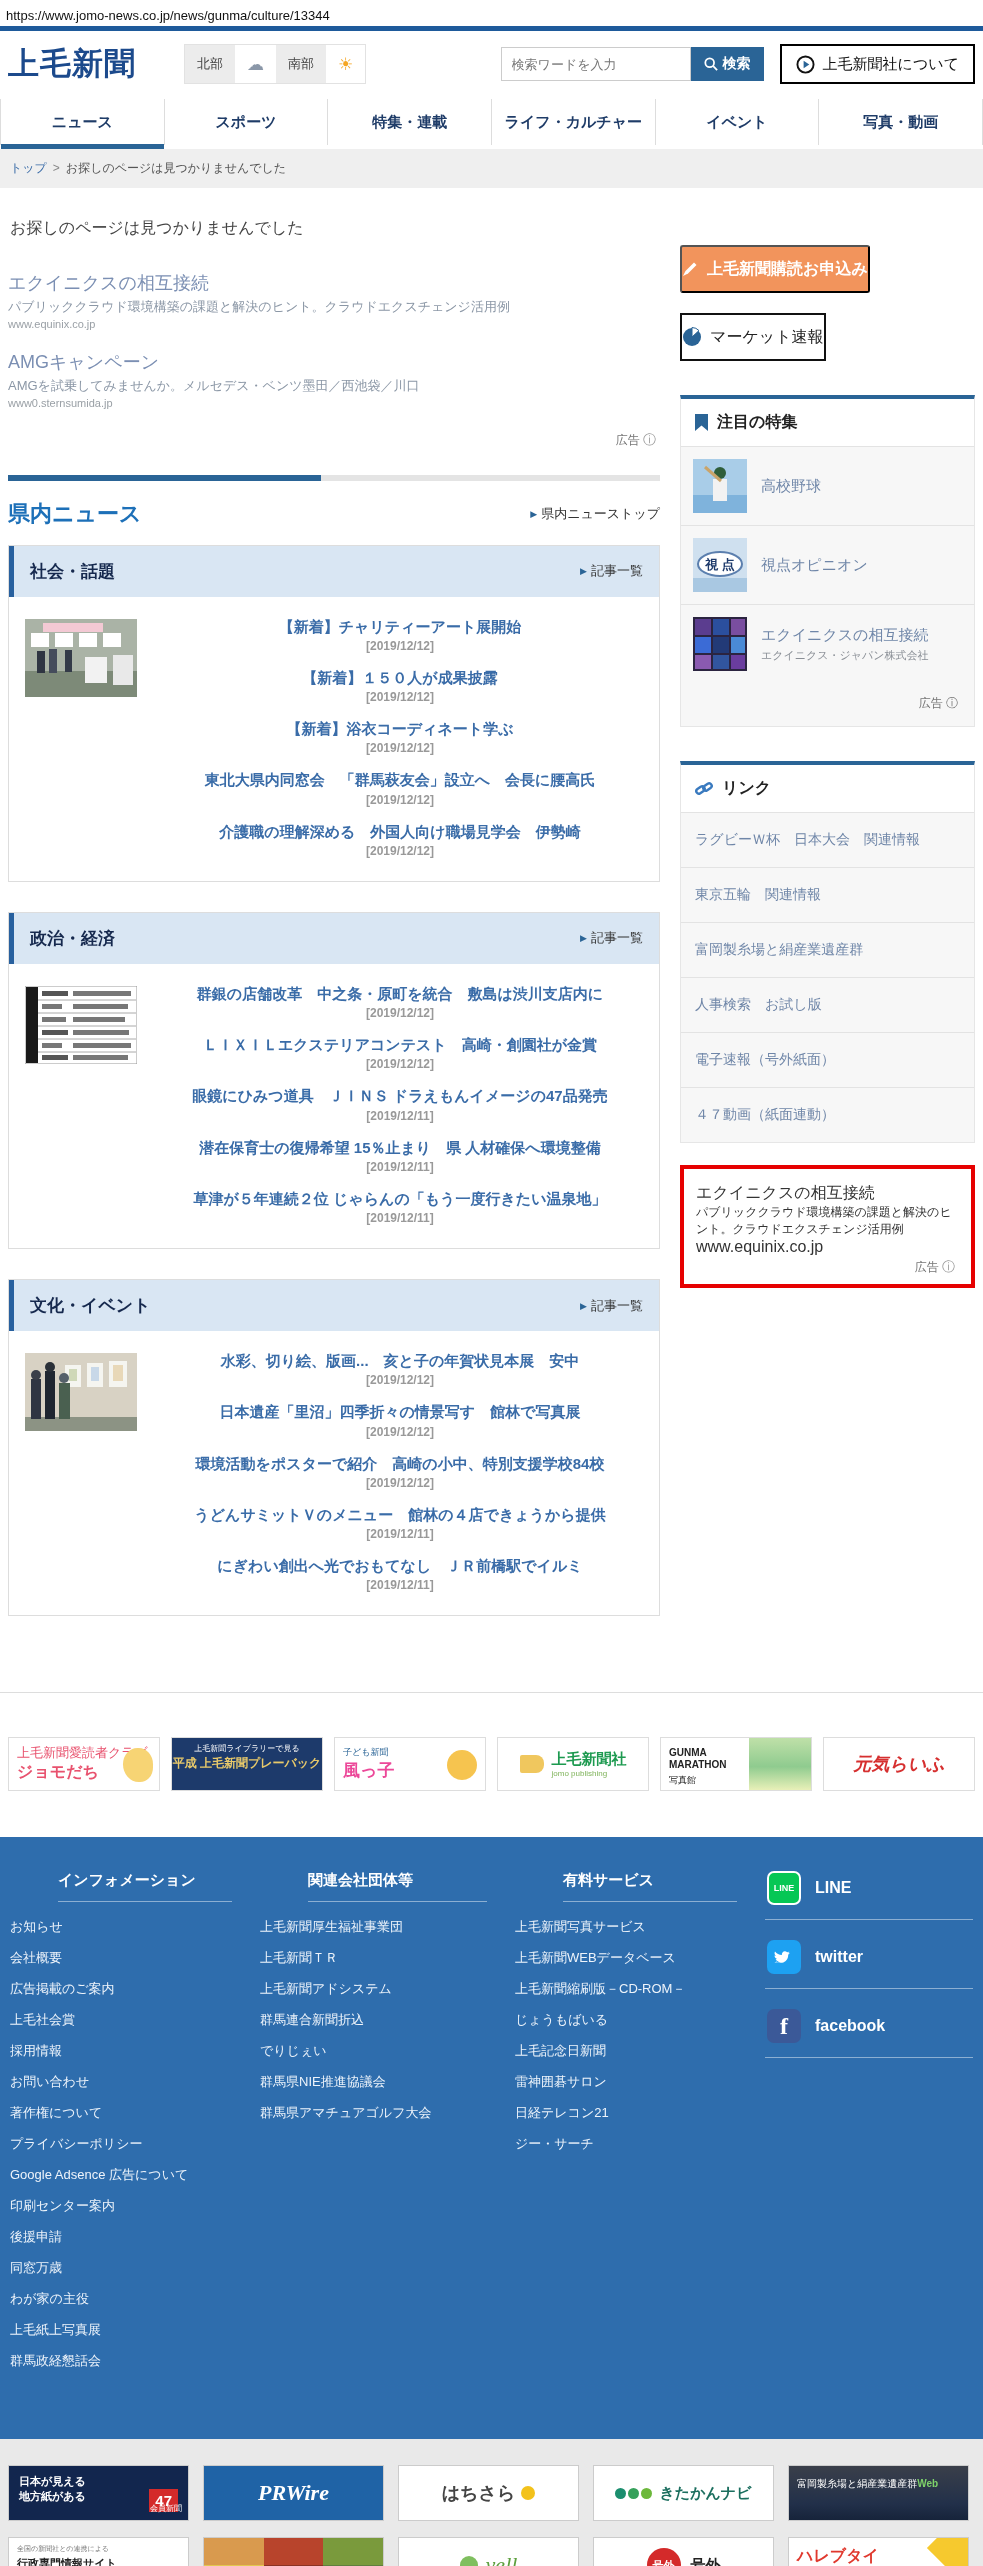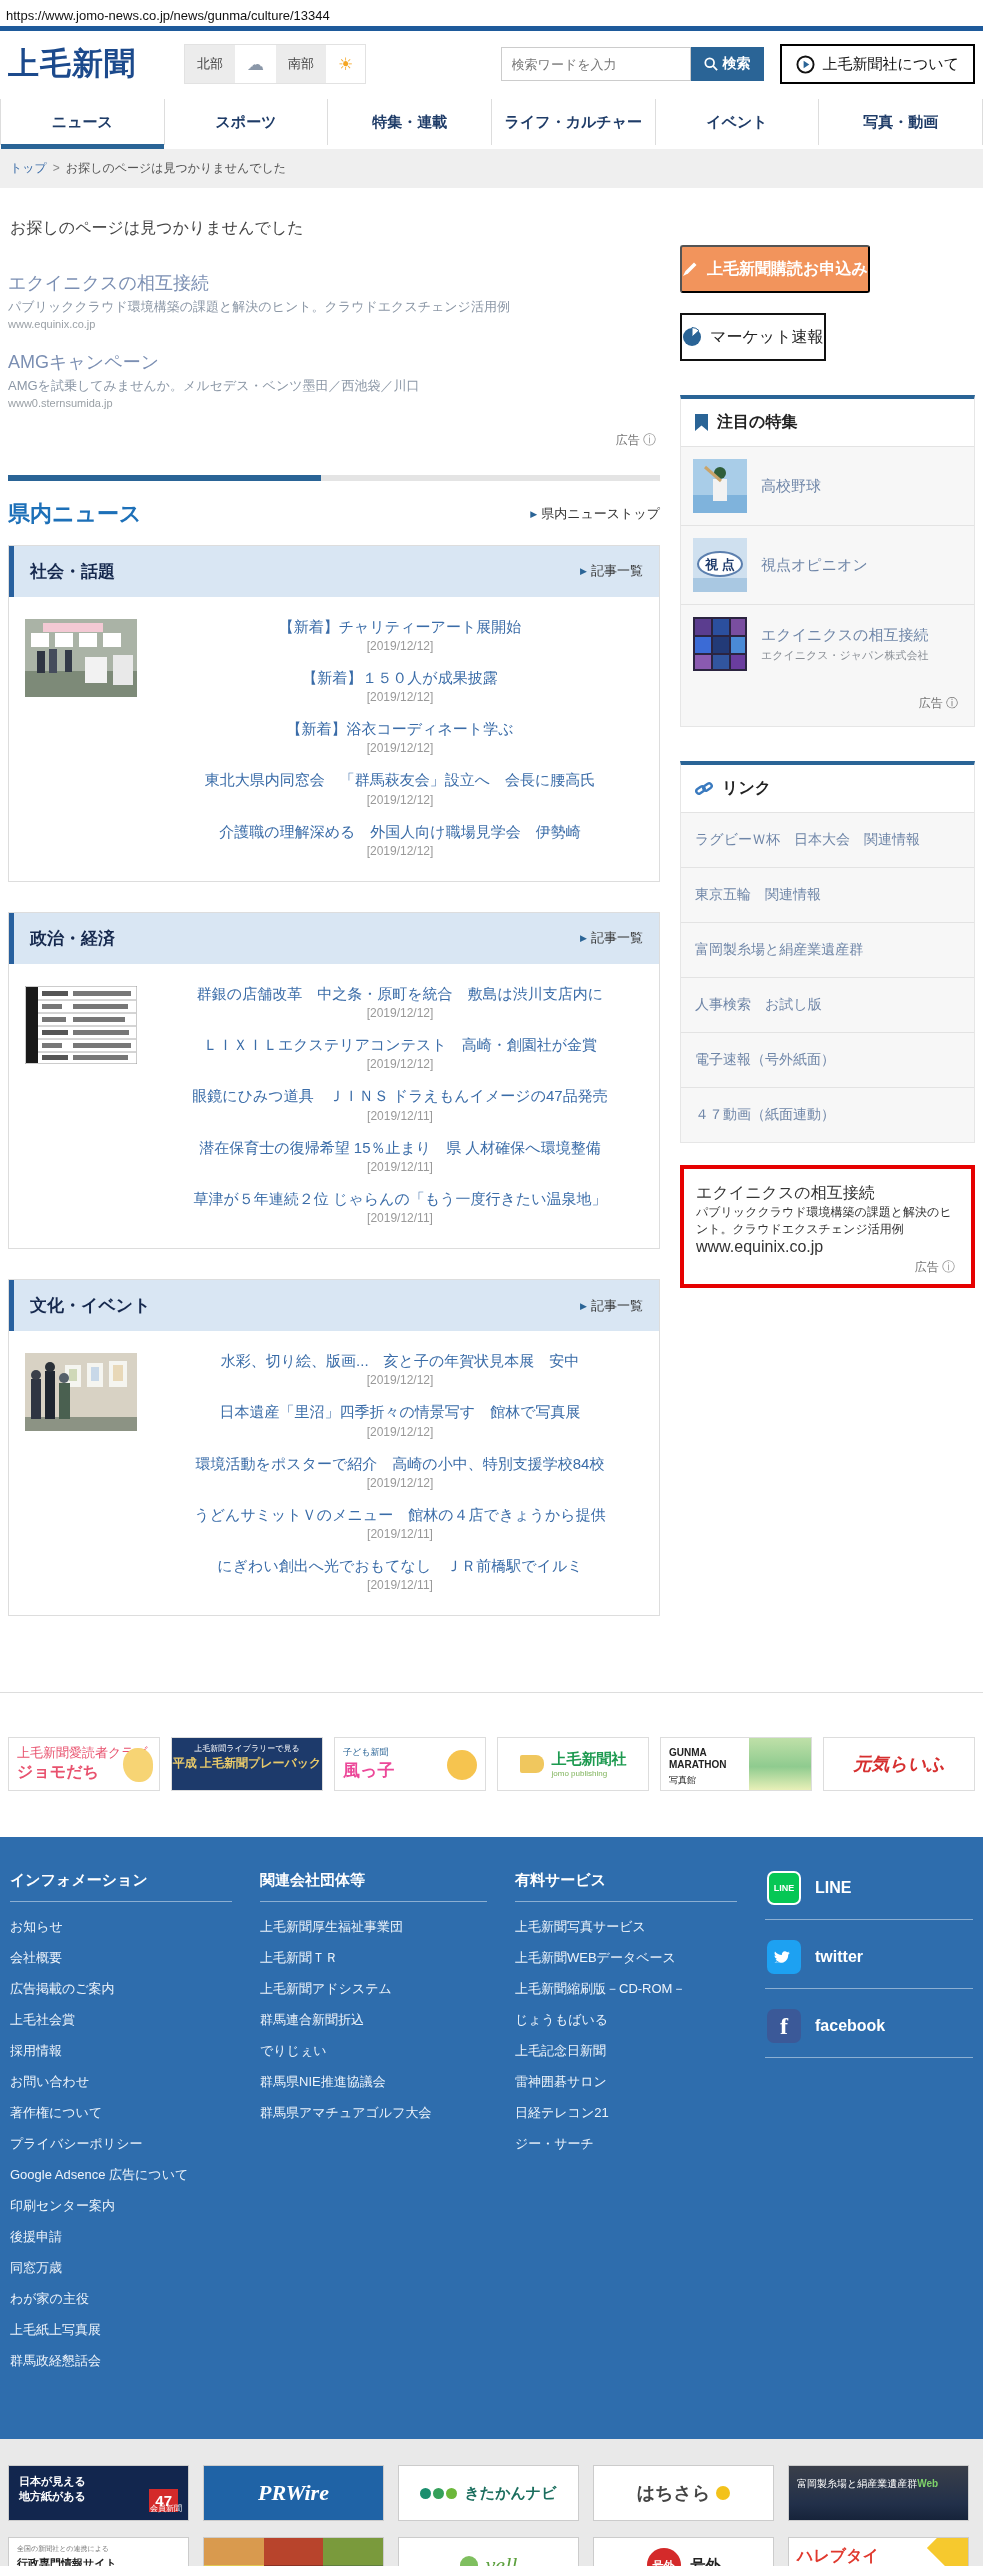--- a/index.html
+++ b/index.html
@@ -59,21 +59,21 @@
 
   .local-head { display: flex; align-items: center; margin: 18px 0 16px; }
   .local-title { font-size: 22px; font-weight: bold; color: #1d70b8; }
   .more-link { margin-left: auto; font-size: 13px; color: #333; }
   .arrow-glyph { color: #2a6496; font-size: 9px; margin-right: 4px; vertical-align: 1px; }
 
   
   .section-box { border: 1px solid #ddd; margin-bottom: 30px; background: #fff; text-align: center; }
   .section-head { background: #d9e6f3; border-left: 5px solid #28609e; padding: 14px 16px; display: flex; align-items: center; }
   .section-title { font-size: 17px; font-weight: bold; color: #16294e; }
-  .section-body { position: relative; padding: 20px 16px 8px; }
+  .section-body { position: relative; padding: 20px 16px 8px; font-weight: bold; }
   .thumb { position: absolute; left: 16px; top: 22px; width: 112px; height: 78px; display: block; }
   .articles { margin-left: 132px; min-height: 96px; }
   .article { margin-bottom: 15px; }
   .article-title { display: block; font-size: 15px; color: #3a6ca8; line-height: 1.35; }
   .article-date { font-size: 12px; color: #999; margin-top: 2px; }
 
   
   .btn-subscribe { height: 48px; background: #f2945c; border-radius: 3px; display: flex; align-items: center; justify-content: center; gap: 9px; color: #fff; font-size: 16px; font-weight: bold; cursor: pointer; }
   .btn-market { margin-top: 20px; height: 48px; background: #fff; border: 2px solid #111; display: flex; align-items: center; justify-content: center; gap: 8px; font-size: 16px; color: #222; cursor: pointer; }
   .panel { margin-top: 34px; border: 1px solid #e6e6e6; border-top: 4px solid #2a6496; }
@@ -112,21 +112,21 @@
   .pb5-art { width: 62px; background: linear-gradient(180deg,#bfe0a8 0%,#8fcb8f 55%,#e8f0b8 100%); }
   .pb6 { display: flex; align-items: center; justify-content: center; }
   .pb6-name { color: #d63030; font-size: 18px; font-weight: bold; font-style: italic; }
 
   
   .footer { background: #2e6dad; padding: 34px 10px 56px; display: flex; }
   .fcol { padding-right: 28px; }
   .fcol-1 { width: 250px; }
   .fcol-2 { width: 255px; }
   .fcol-3 { width: 250px; }
-  .fcol-title { color: #fff; font-size: 15px; font-weight: bold; padding-bottom: 11px; border-bottom: 1px solid rgba(255,255,255,0.45); margin-bottom: 16px; }
+  .fcol-title { color: #fff; font-size: 15px; font-weight: bold; padding-bottom: 11px; border-bottom: 1px solid rgba(255,255,255,0.45); margin-bottom: 16px; margin-left: 48px; }
   .flink { display: block; color: #eef4fb; font-size: 13px; margin-bottom: 13px; }
   .fsocial { flex: 1; }
   .social-row { display: flex; align-items: center; gap: 14px; padding: 6px 2px 14px; border-bottom: 1px solid rgba(255,255,255,0.45); margin-bottom: 14px; cursor: pointer; }
   .social-row:first-child { padding-top: 0; }
   .social-label { color: #fff; font-size: 16px; font-weight: bold; }
   .sicon { width: 34px; height: 34px; border-radius: 7px; display: flex; align-items: center; justify-content: center; }
   .sicon-line { background: #06c755; color: #fff; font-size: 9px; font-weight: bold; border: 2px solid #fff; }
   .sicon-tw { background: #1da1f2; }
   .sicon-fb { background: #3b5998; color: #fff; font-family: "Liberation Serif", serif; font-size: 24px; font-weight: bold; }
 
@@ -583,32 +583,32 @@
   <div class="bgrid-row">
     <a class="bban bb-47">
       <div class="l1">日本が見える</div>
       <div class="l1">地方紙がある</div>
       <div class="badge">47</div>
       <div class="badge-sub">会員新聞</div>
     </a>
     <a class="bban bb-pr">
       <span>PRWire</span>
     </a>
+    <a class="bban bb-hachi">
+      <span class="t">はちさら</span>
+      <span class="ydot"></span>
+    </a>
     <a class="bban bb-kita">
       <span class="dots">
           <span class="dot" style="background:#1b8e6e;"></span>
           <span class="dot" style="background:#35a05a;"></span>
           <span class="dot" style="background:#6cb83a;"></span>
         </span>
       <span class="t">きたかんナビ</span>
     </a>
-    <a class="bban bb-hachi">
-      <span class="t">はちさら</span>
-      <span class="ydot"></span>
-    </a>
     <a class="bban bb-silk">
       <span>富岡製糸場と絹産業遺産群</span><span class="web">Web</span>
     </a>
   </div>
   <div class="bgrid-row">
     <a class="bban bb-gyosei">
       <div class="l1">全国の新聞社との連携による</div>
       <div class="l2">行政専門情報サイト</div>
 
     </a>

